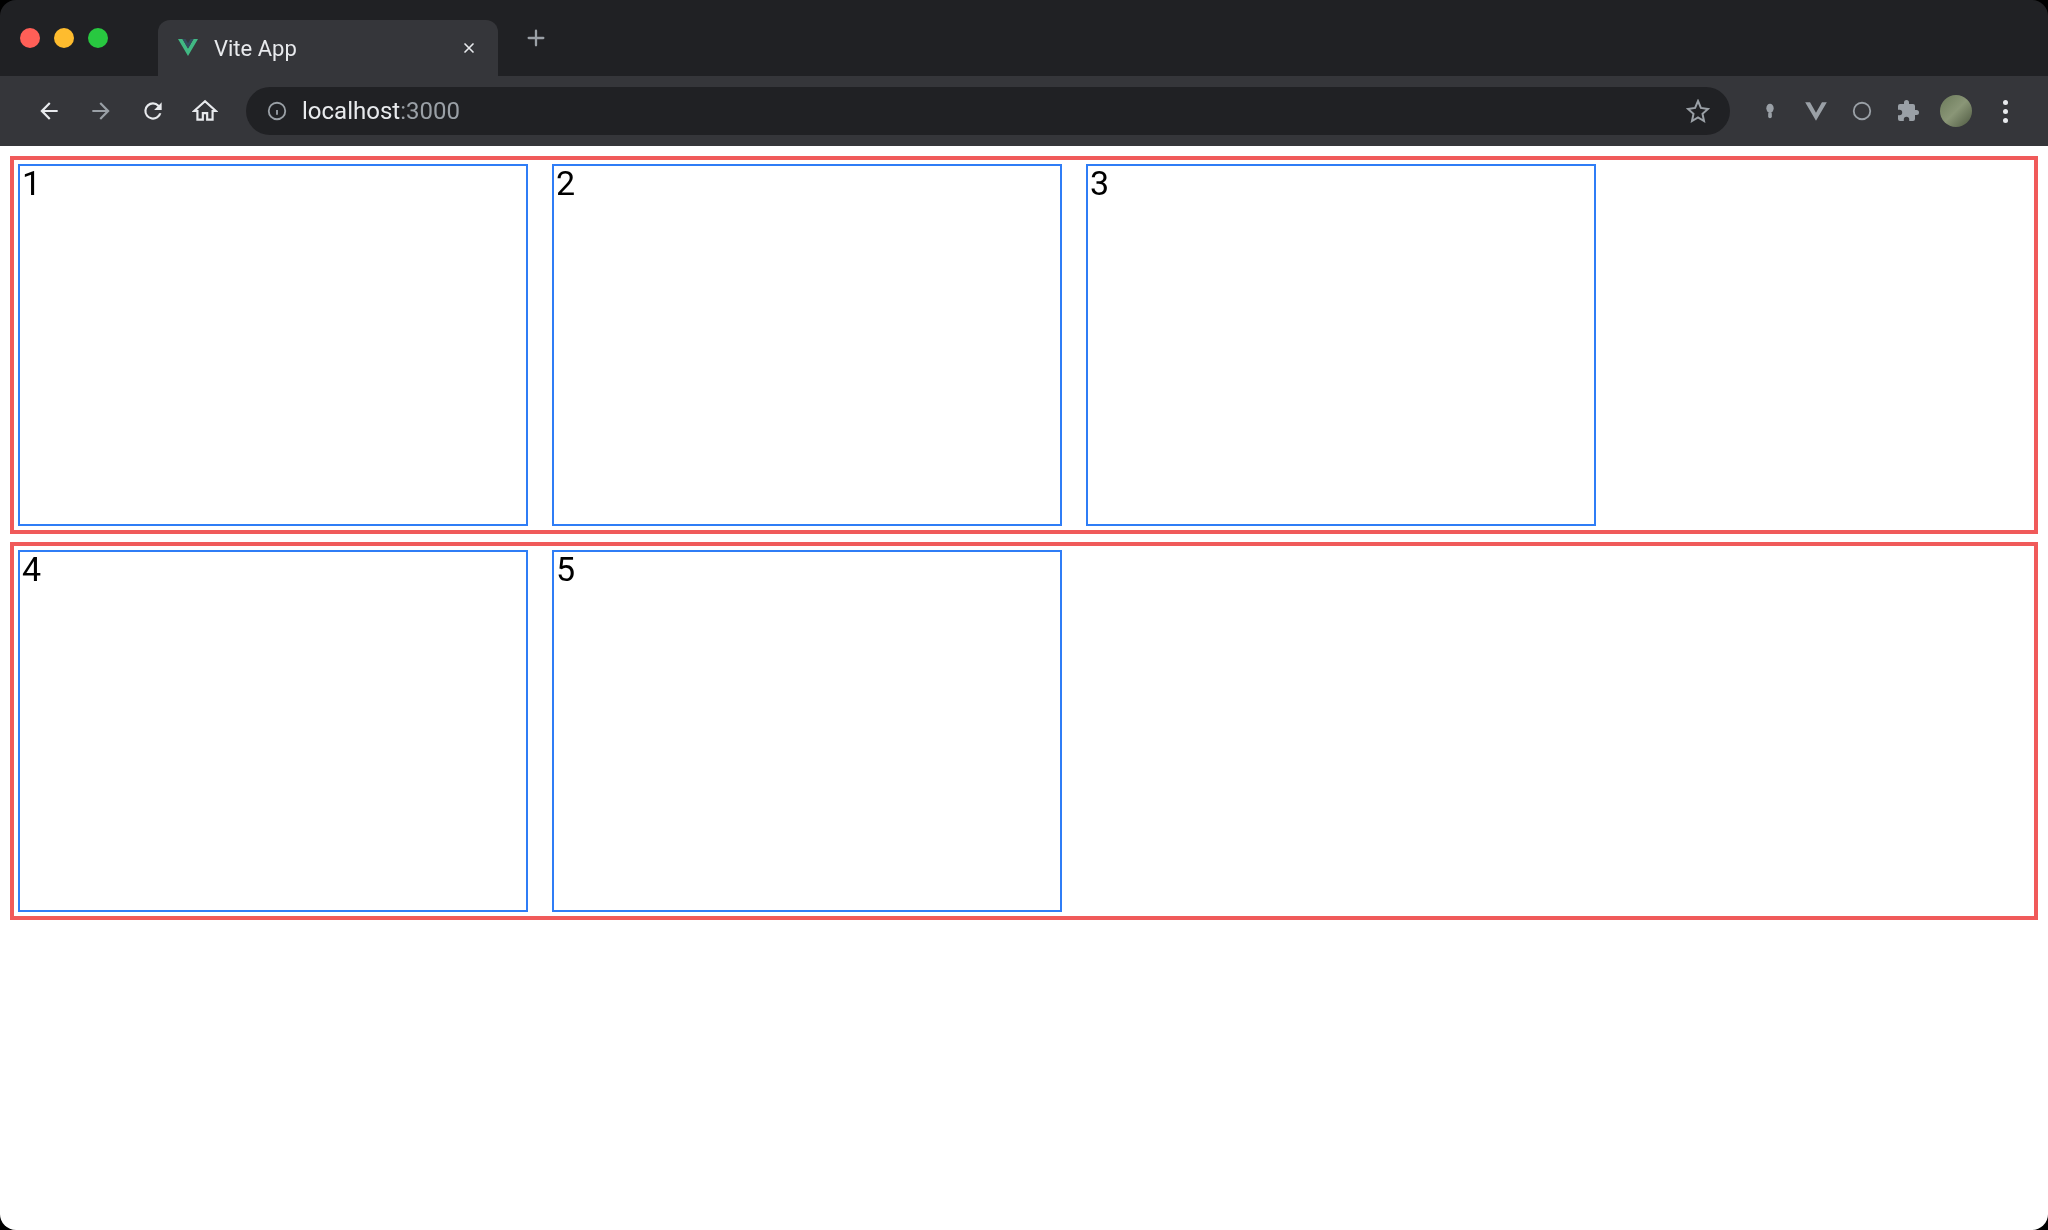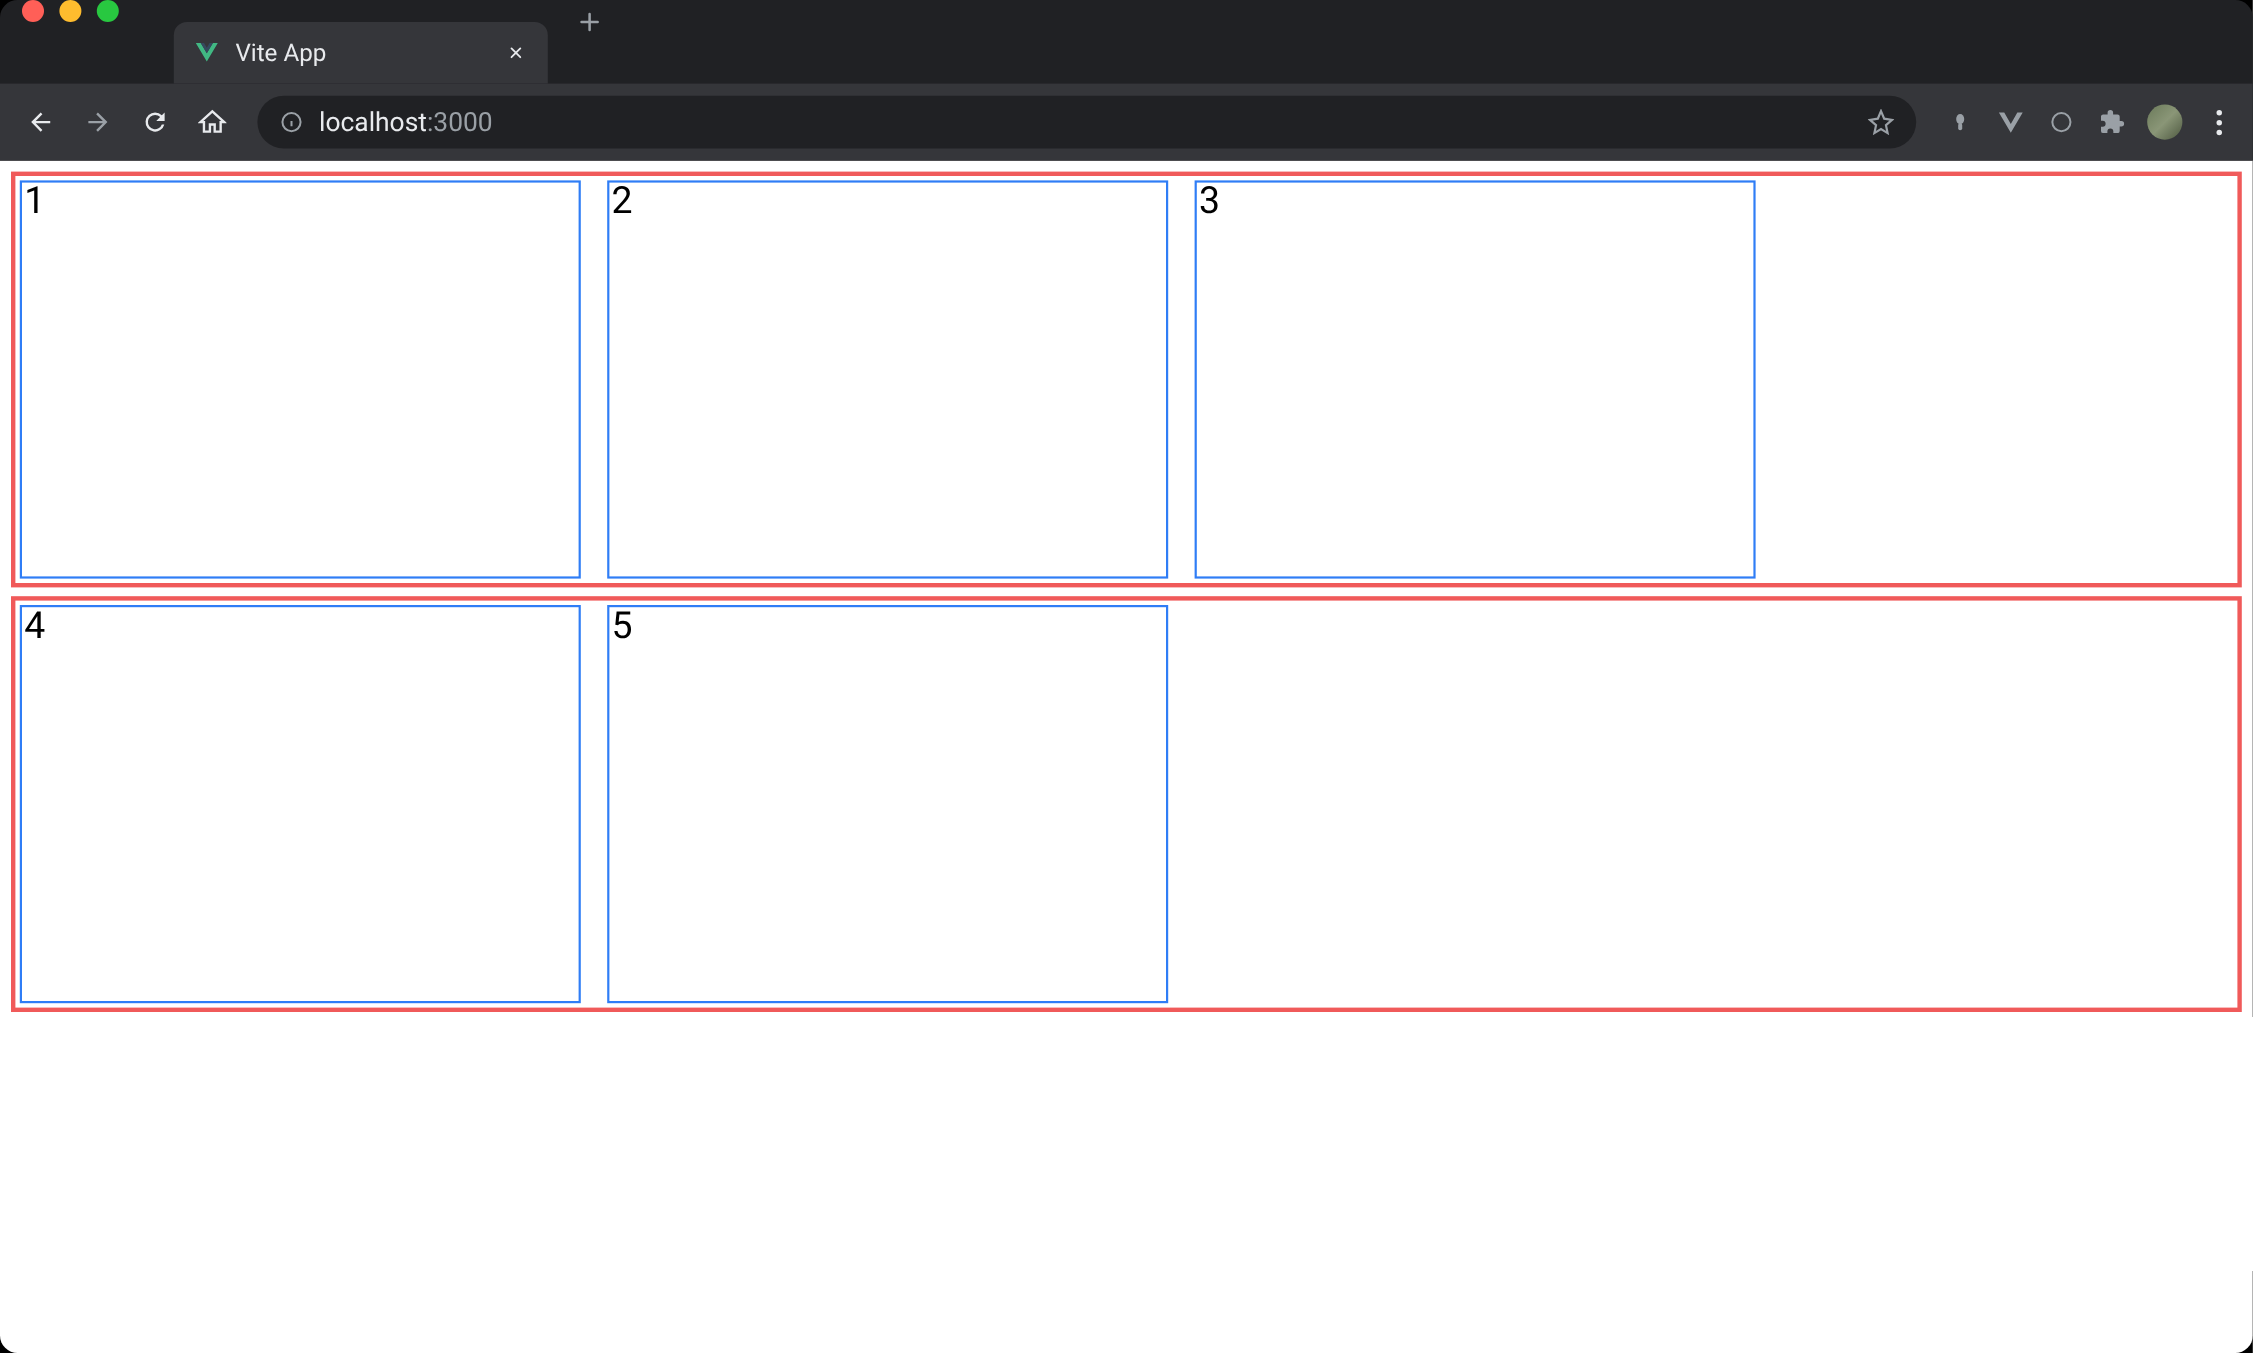--- a/index.html
+++ b/index.html
@@ -15,21 +15,21 @@
     
     .browser-chrome {
       background: #202124;
       display: flex;
       flex-direction: column;
     }
 
     .tab-strip {
       height: 76px;
       display: flex;
-      align-items: flex-start;
+      align-items: center;
       padding: 0 20px;
       gap: 10px;
     }
 
     .traffic-lights {
       display: flex;
       gap: 14px;
       margin-right: 40px;
       align-items: center;
     }
@@ -65,21 +65,21 @@
     .new-tab {
       width: 40px; height: 40px; display:flex;align-items:center;justify-content:center;
       color:#9aa0a6; font-size: 30px; margin-left: 8px; cursor:pointer; border-radius: 50%;
     }
 
     .toolbar {
       background: #35363a;
       height: 70px;
       display: flex;
       align-items: center;
-      padding: 0 16px;
+      padding: 0 28px;
       gap: 10px;
     }
     .nav-btn {
       width: 42px; height: 42px; display:flex;align-items:center;justify-content:center;
       color: #9aa0a6; cursor:pointer; border-radius: 50%;
     }
     .nav-btn.active { color: #e8eaed; }
     .nav-btn svg { width: 26px; height: 26px; fill: currentColor; }
 
     .address-bar {

